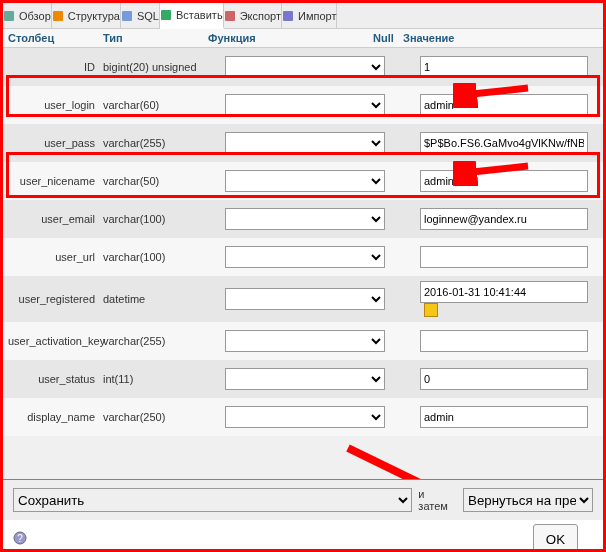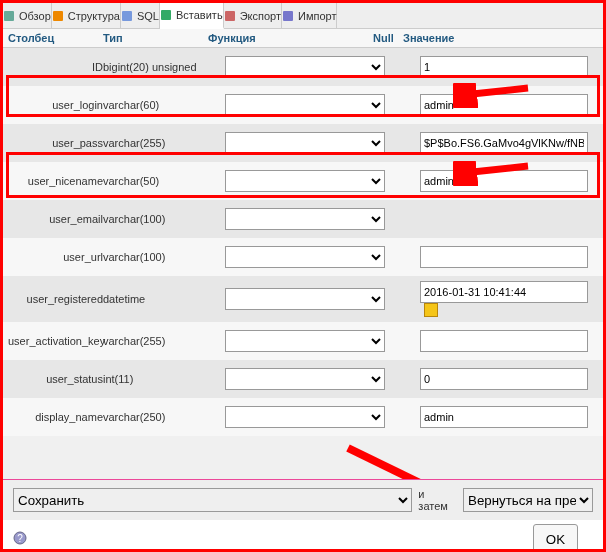--- a/index.html
+++ b/index.html
@@ -11,21 +11,21 @@
 .hdr{display:flex;background:#f7f7f7;border-bottom:1px solid #ccc;padding:3px 0 3px 5px;font-weight:bold;color:#235a81}
 .hdr>div:nth-child(1){width:95px}
 .hdr>div:nth-child(2){width:105px}
 .hdr>div:nth-child(3){width:165px}
 .hdr>div:nth-child(4){width:30px}
 .hdr>div:nth-child(5){flex:1}
 .rows{}
 .row{display:flex;align-items:center;padding:5px 0 5px 5px;min-height:28px}
 .row.odd{background:#e7e7e7}
 .row.even{background:#f7f7f7}
-.row>div:nth-child(1){width:95px;text-align:right;padding-right:0;box-sizing:border-box}
+.row>div:nth-child(1){width:95px;text-align:right;padding-right:8px;box-sizing:border-box}
 .row>div:nth-child(2){width:122px}
 .row>div:nth-child(3){width:165px}
 .row>div:nth-child(4){width:30px}
 .row>div:nth-child(5){flex:1;padding-right:10px}
 select.fn{width:160px;height:22px;border:1px solid #999;background:#fff}
 input.val{width:160px;height:18px;border:1px solid #999;padding:1px 3px;font-size:11px}
 .redbox{position:absolute;border:3px solid #ff0000;left:3px;right:3px;pointer-events:none}
 .arrow{position:absolute;pointer-events:none}
 .footer{position:absolute;bottom:0;left:0;right:0;height:70px;background:#fff}
 .fbar{display:flex;align-items:flex-end;padding:8px 10px;gap:6px;background:#eee;border-top:1px solid #ec4899}
@@ -113,20 +113,21 @@
         <div>varchar(50)</div>
         <div><select class="fn"><option></option></select></div>
         <div></div>
         <div><input class="val" value="admin" style=""></div>
       </div>
       <div class="row odd">
         <div>user_email</div>
         <div>varchar(100)</div>
         <div><select class="fn"><option></option></select></div>
         <div></div>
+        <div><input class="val" value="loginnew@yandex.ru" style=""></div>
       </div>
       <div class="row even">
         <div>user_url</div>
         <div>varchar(100)</div>
         <div><select class="fn"><option></option></select></div>
         <div></div>
         <div><input class="val" value="" style=""></div>
       </div>
       <div class="row odd">
         <div>user_registered</div>

